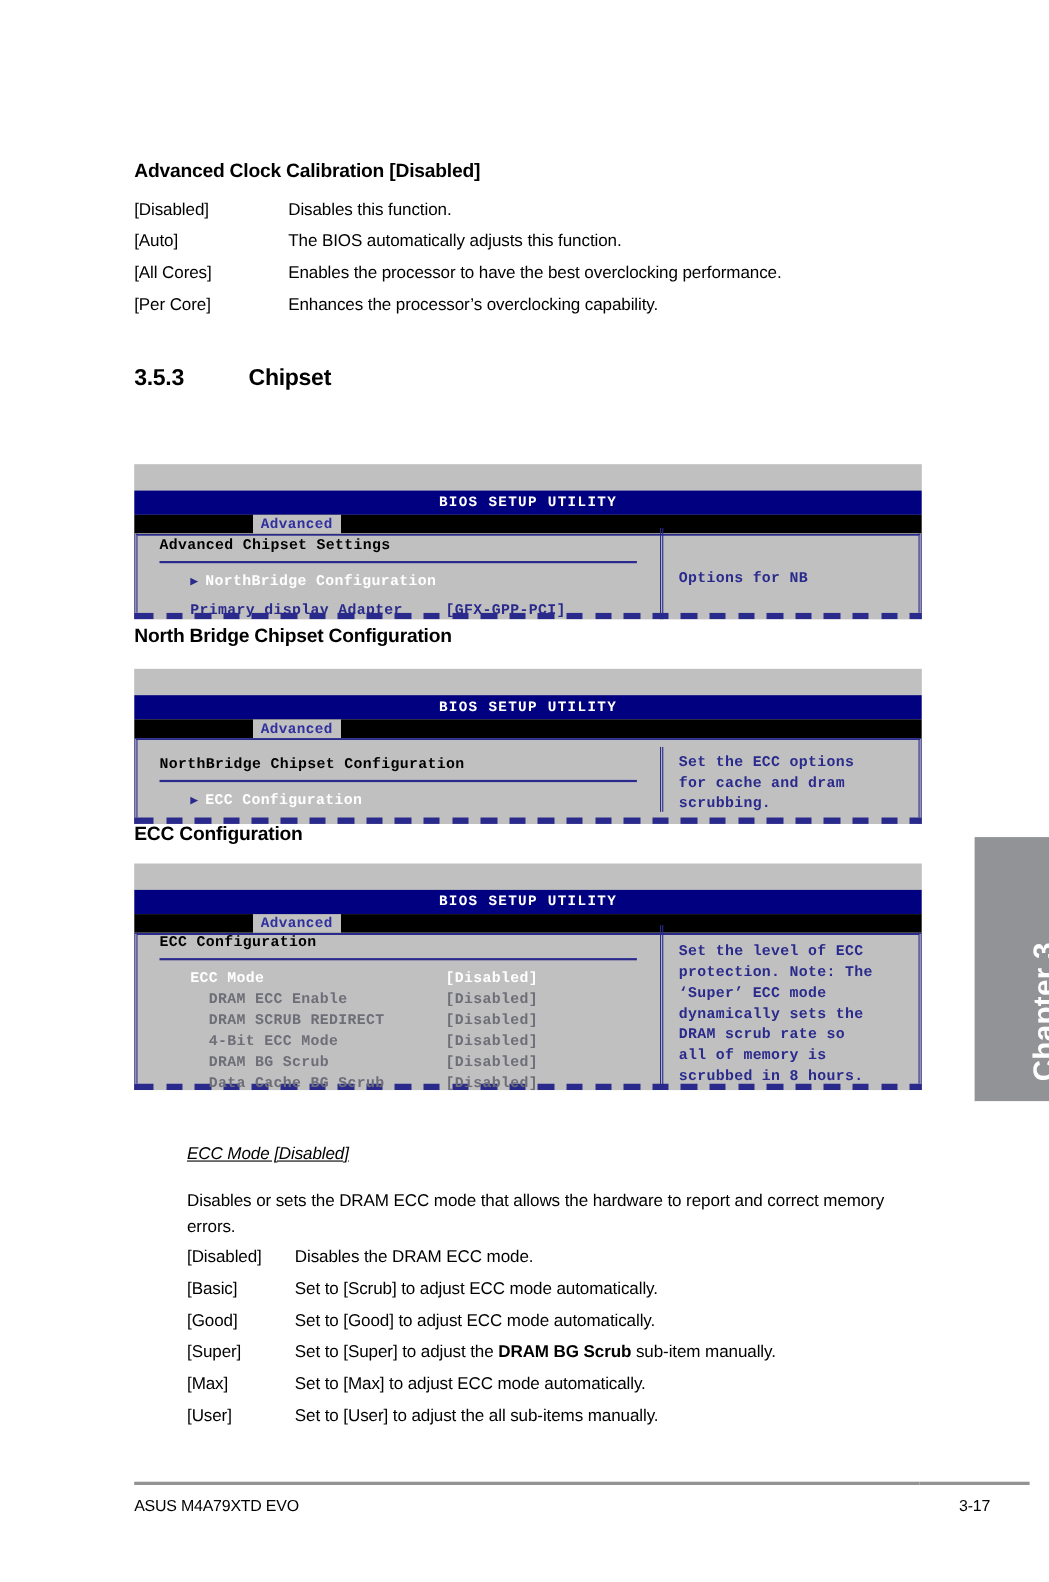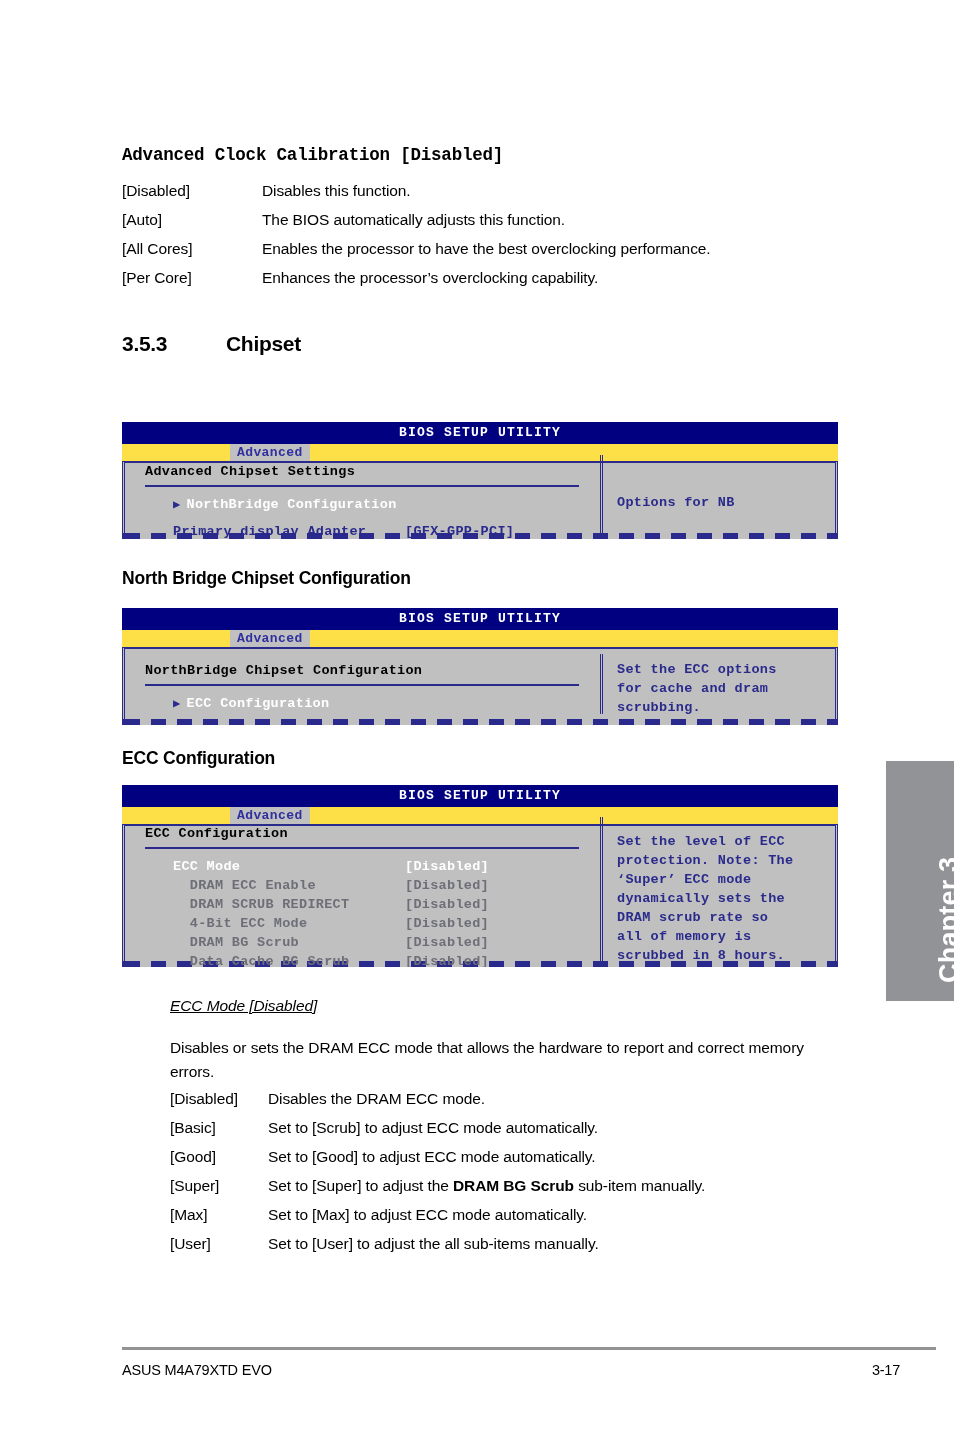--- a/index.html
+++ b/index.html
@@ -83,33 +83,34 @@
     width: 716px;
     background: #c0c0c0;
     font-family: "Liberation Mono", "DejaVu Sans Mono", monospace;
     box-sizing: border-box;
     overflow: hidden;
   }
   .bios-titlebar {
     background: #000080;
     height: 22px;
     position: relative;
+    margin-top: 24px;
   }
   .bios-title {
     position: absolute;
     left: 0; right: 0;
     top: 3px;
     text-align: center;
     color: #ffffff;
     font-size: 13px;
     font-weight: bold;
     letter-spacing: 1.2px;
   }
   .bios-tabrow {
-    background: #fde047;
+    background: #000000;
     height: 17px;
     position: relative;
   }
   .bios-tab {
     position: absolute;
     left: 108px;
     top: 0px;
     height: 17px;
     padding: 0 7px;
     background: #c0c0c0;
@@ -196,20 +197,21 @@
     font-weight: bold;
     letter-spacing: 0.3px;
     white-space: pre-line;
   }
 
   
   .indent-block {
     position: absolute;
     left: 170px;
     width: 670px;
+    margin-top: 44px;
   }
   .note-title {
     font-size: 15.5px;
     font-style: italic;
     text-decoration: underline;
     margin: 0;
     letter-spacing: -0.1px;
   }
 
   
@@ -267,21 +269,21 @@
     text-align: center;
     font-size: 14.5px;
     letter-spacing: -0.2px;
   }
 </style>
 </head>
 <body>
 
 <div class="page">
 
-  <div class="content" style="top:145px;font-family:Liberation Mono, monospace;">
+  <div class="content" style="top:145px;">
     <h3 class="opt-heading">Advanced Clock Calibration [Disabled]</h3>
   </div>
 
   <div class="content" style="top:176px;">
     <div class="deflist">
       <div class="defrow">
         <span class="term" style="width:140px">[Disabled]</span>
         <span class="desc">Disables this function.</span>
       </div>
       <div class="defrow">

